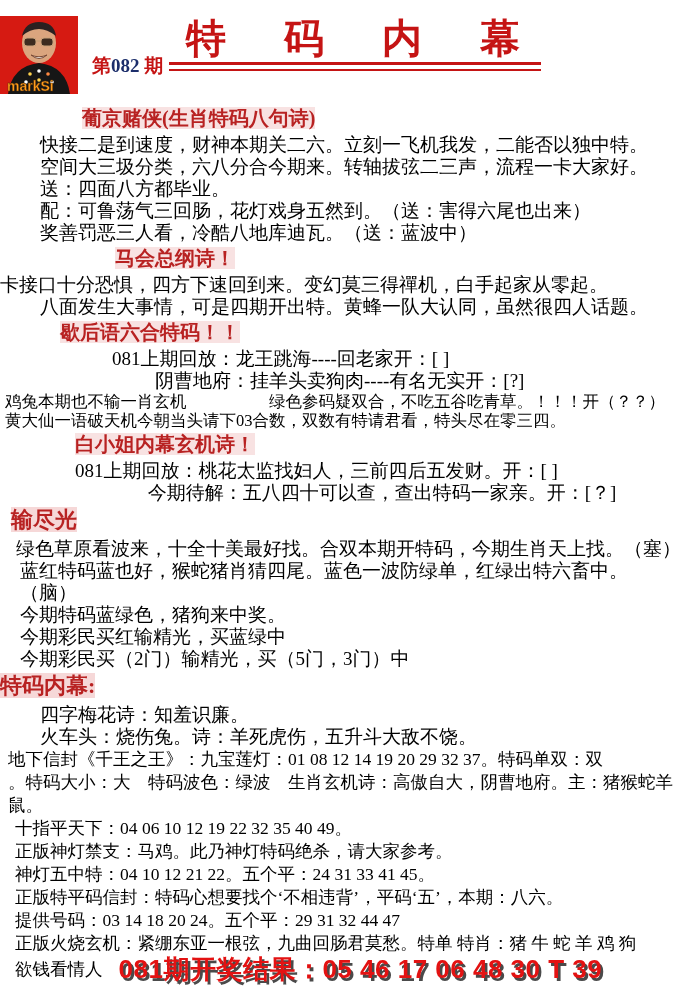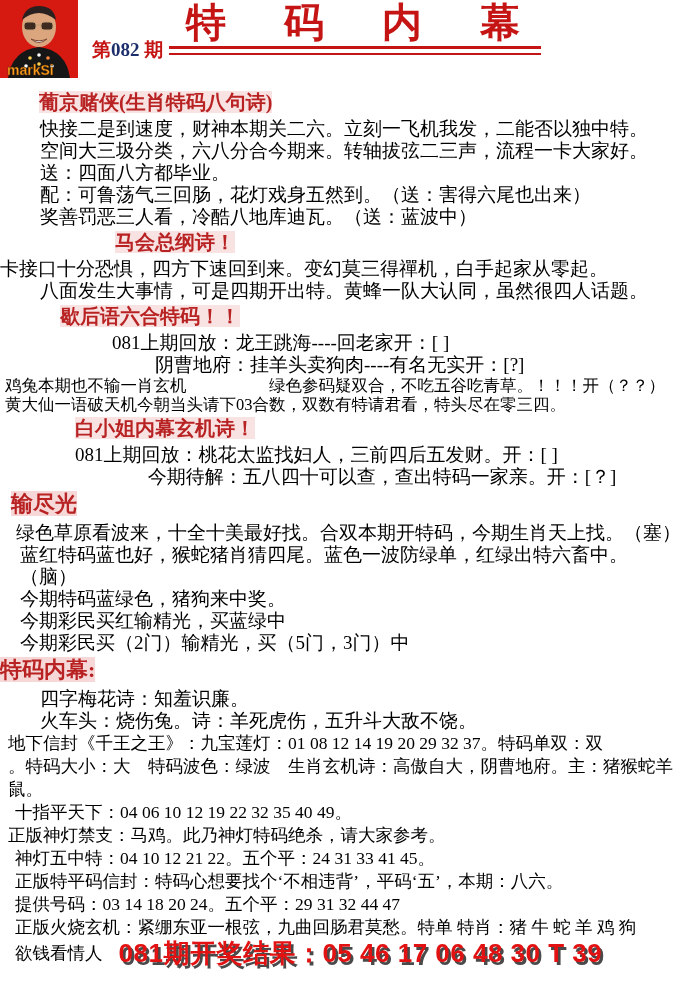--- a/index.html
+++ b/index.html
@@ -6,21 +6,21 @@
   body{
     width:684px;height:1008px;overflow:hidden;background:#ffffff;
     font-family:"Liberation Serif","DejaVu Serif",serif;color:#000;
   }
   .page{position:relative;width:684px;height:1008px;}
   
   .header{position:relative;height:88px;}
   .logo{position:absolute;left:0;top:0;width:78px;height:78px;display:block;}
   .main-title{
     padding-left:186px;font-size:40px;font-weight:bold;color:#c51414;
-    letter-spacing:58px;line-height:46px;white-space:nowrap;
+    letter-spacing:58px;line-height:46px;white-space:nowrap;margin-top:16px;
   }
   .issue-row{display:flex;align-items:center;padding-left:92px;margin-top:-8px;height:24px;}
   .issue{font-size:19px;font-weight:bold;color:#c51414;white-space:nowrap;}
   .issue .num{color:#1c2e6b;}
   .dline{width:372px;height:4px;border-top:3px solid #c51414;border-bottom:2px solid #c51414;margin-left:6px;}
   
   .line{font-size:19px;line-height:22px;white-space:pre-wrap;}
   .line.small{font-size:16.5px;line-height:19px;}
   .line.dense{font-size:17.5px;line-height:23px;}
   .h1{line-height:24px;margin:2px 0;}
@@ -61,21 +61,21 @@
 
     <div class="main-title">特码内幕</div>
 
     <div class="issue-row">
       <span class="issue"><span>第</span><span class="num">082</span> <span>期</span></span>
       <span class="dline"></span>
     </div>
   </div>
 
   <div>
-      <div class="h1" style="padding-left: 39px;"><span class="hbg">葡京赌侠(生肖特码八句诗)</span></div>
+      <div class="h1" style="padding-left: 82px;"><span class="hbg">葡京赌侠(生肖特码八句诗)</span></div>
       <div class="line" style="padding-left: 40px;">快接二是到速度，财神本期关二六。立刻一飞机我发，二能否以独中特。</div>
       <div class="line" style="padding-left: 40px;">空间大三圾分类，六八分合今期来。转轴拔弦二三声，流程一卡大家好。</div>
       <div class="line" style="padding-left: 40px;">送：四面八方都毕业。</div>
       <div class="line" style="padding-left: 40px;">配：可鲁荡气三回肠，花灯戏身五然到。（送：害得六尾也出来）</div>
       <div class="line" style="padding-left: 40px;">奖善罚恶三人看，冷酷八地库迪瓦。（送：蓝波中）</div>
       <div class="h1" style="padding-left: 115px;"><span class="hbg">马会总纲诗！</span></div>
       <div class="line" style="">卡接口十分恐惧，四方下速回到来。变幻莫三得禪机，白手起家从零起。</div>
       <div class="line" style="padding-left: 40px;">八面发生大事情，可是四期开出特。黄蜂一队大认同，虽然很四人话题。</div>
       <div class="h1" style="padding-left: 60px;"><span class="hbg">歇后语六合特码！！</span></div>
       <div class="line" style="padding-left: 112px;">081上期回放：龙王跳海----回老家开：[ ]</div>
@@ -90,21 +90,21 @@
       <div class="line" style="padding-left: 20px;">蓝红特码蓝也好，猴蛇猪肖猜四尾。蓝色一波防绿单，红绿出特六畜中。（脑）</div>
       <div class="line" style="padding-left: 20px;">今期特码蓝绿色，猪狗来中奖。</div>
       <div class="line" style="padding-left: 20px;">今期彩民买红输精光，买蓝绿中</div>
       <div class="line" style="padding-left: 20px;">今期彩民买（2门）输精光，买（5门，3门）中</div>
       <div class="h2" style="padding-left: 0px;"><span class="hbg">特码内幕:</span></div>
       <div class="line" style="padding-left: 40px;">四字梅花诗：知羞识廉。</div>
       <div class="line" style="padding-left: 40px;">火车头：烧伤兔。诗：羊死虎伤，五升斗大敌不饶。</div>
       <div class="line dense" style="padding-left: 8px;">地下信封《千王之王》：九宝莲灯：01 08 12 14 19 20 29 32 37。特码单双：双</div>
       <div class="line dense" style="padding-left: 8px;">。特码大小：大　特码波色：绿波　生肖玄机诗：高傲自大，阴曹地府。主：猪猴蛇羊鼠。</div>
       <div class="line dense" style="padding-left: 15px;">十指平天下：04 06 10 12 19 22 32 35 40 49。</div>
-      <div class="line dense" style="padding-left: 8px;">正版神灯禁支：马鸡。此乃神灯特码绝杀，请大家参考。</div>
+      <div class="line dense" style="padding-left: 15px;">正版神灯禁支：马鸡。此乃神灯特码绝杀，请大家参考。</div>
       <div class="line dense" style="padding-left: 15px;">神灯五中特：04 10 12 21 22。五个平：24 31 33 41 45。</div>
       <div class="line dense" style="padding-left: 15px;">正版特平码信封：特码心想要找个‘不相违背’，平码‘五’，本期：八六。</div>
       <div class="line dense" style="padding-left: 15px;">提供号码：03 14 18 20 24。五个平：29 31 32 44 47</div>
       <div class="line dense" style="padding-left: 15px;">正版火烧玄机：紧绷东亚一根弦，九曲回肠君莫愁。特单 特肖：猪 牛 蛇 羊 鸡 狗</div>
       <div class="result-row" style="padding-left: 15px;">
         <span class="dense-text">欲钱看情人</span>
         <span class="result-banner">081期开奖结果：05 46 17 06 48 30 T 39</span>
       </div>
     </div>
 

